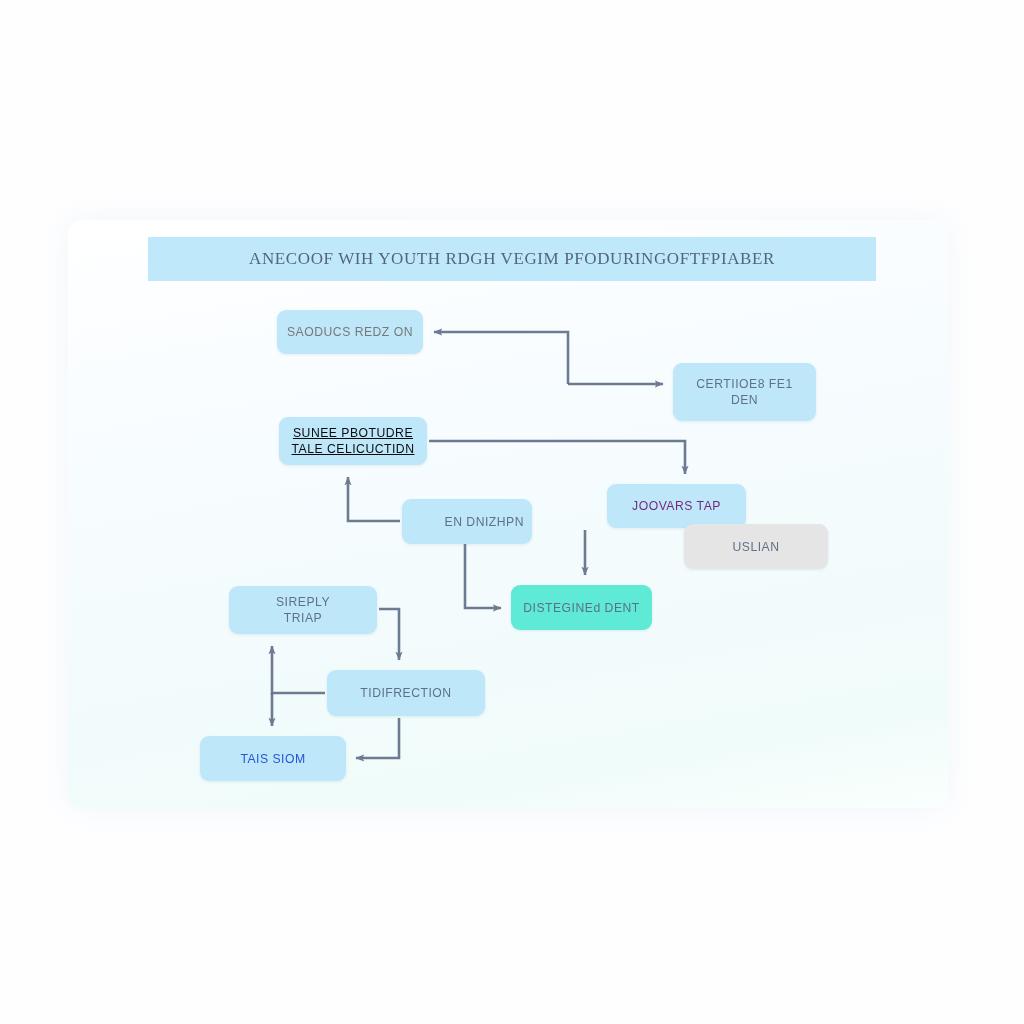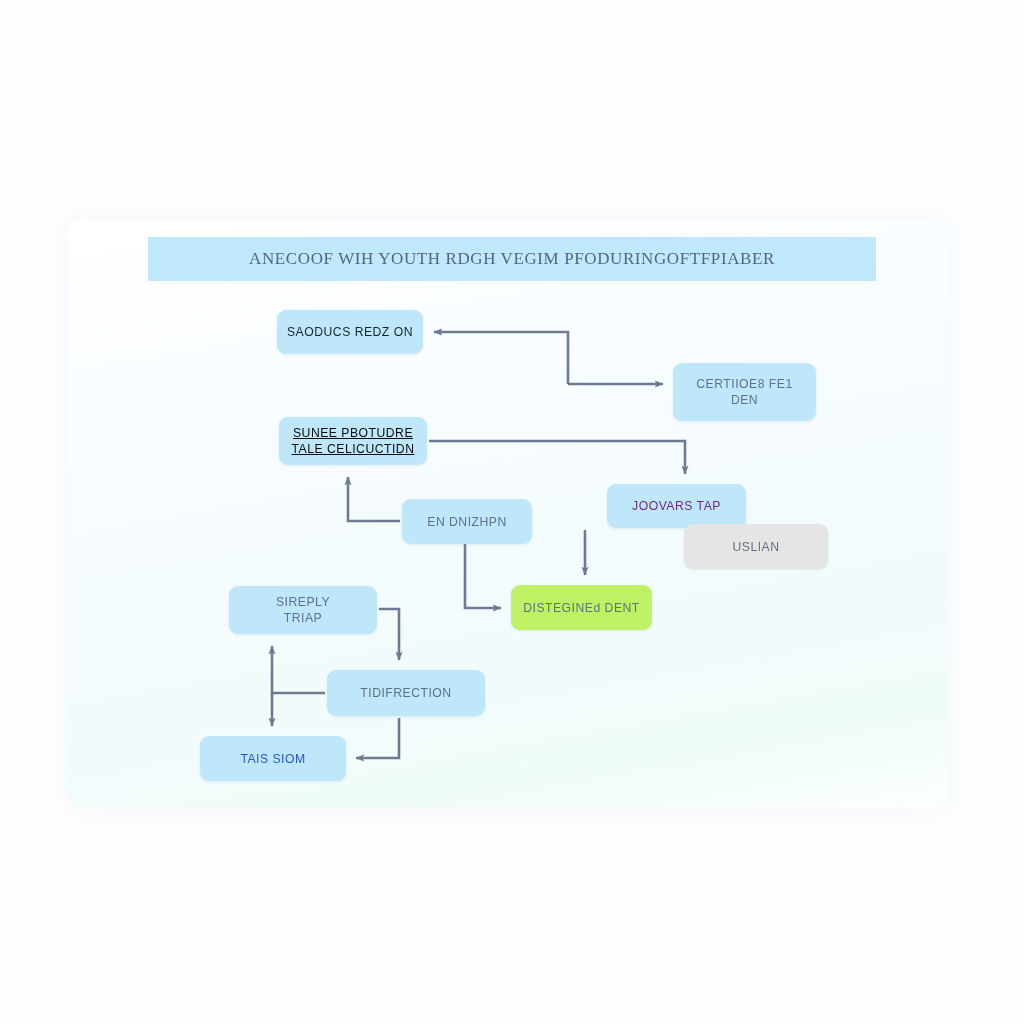--- a/index.html
+++ b/index.html
@@ -133,43 +133,43 @@
         <path class="wire" d="M 465 543 L 465 608 L 501 608" stroke="#5b6a84" marker-end="url(#ah-right)"></path>
         <path class="wire" d="M 379 609 L 399 609 L 399 660" stroke="#5b6a84" marker-end="url(#ah-down)"></path>
         <path class="wire" d="M 325 693 L 272 693 L 272 646" stroke="#5b6a84" marker-end="url(#ah-up)"></path>
         <path class="wire" d="M 272 693 L 272 726" stroke="#5b6a84" marker-end="url(#ah-down)"></path>
         <path class="wire" d="M 399 718 L 399 758 L 356 758" stroke="#5b6a84" marker-end="url(#ah-left)"></path>
       </g>
   </svg>
 
   <div id="node-layer">
       <div class="node" style="left: 277px; top: 310px; width: 146px; height: 44px; background: rgb(191, 231, 250);">
-        <span class="label" style="color: #0f172a;">SAODUCS REDZ ON</span>
+        <span class="label" style="color: #737373;">SAODUCS REDZ ON</span>
       </div>
       <div class="node" style="left: 673px; top: 363px; width: 143px; height: 58px; background: rgb(191, 231, 250);">
         <span class="label" style="color: rgb(90, 107, 130);">CERTIIOE8 FE1 DEN</span>
       </div>
       <div class="node" style="left: 279px; top: 417px; width: 148px; height: 48px; background: rgb(191, 231, 250);">
         <span class="label" style="color: #000000; text-decoration: underline;">SUNEE PBOTUDRE
 TALE CELICUCTIDN</span>
       </div>
-      <div class="node" style="left: 402px; top: 499px; width: 130px; height: 45px; background: rgb(191, 231, 250);">
+      <div class="node" style="left: 402px; top: 499px; width: 130px; height: 45px; background: rgb(191, 231, 250); justify-content: flex-end;">
         <span class="label" style="color: rgb(90, 107, 130);">EN DNIZHPN</span>
       </div>
       <div class="node" style="left: 607px; top: 484px; width: 139px; height: 44px; background: rgb(191, 231, 250);">
         <span class="label" style="color: #701a75;">JOOVARS TAP</span>
       </div>
       <div class="node" style="left: 684px; top: 524px; width: 144px; height: 45px; background: #e5e5e5;">
         <span class="label" style="color: rgb(90, 107, 130);">USLIAN</span>
       </div>
       <div class="node" style="left: 229px; top: 586px; width: 148px; height: 48px; background: rgb(191, 231, 250);">
         <span class="label" style="color: rgb(90, 107, 130);">SIREPLY
 TRIAP</span>
       </div>
-      <div class="node" style="left: 511px; top: 585px; width: 141px; height: 45px; background: #bef264;">
+      <div class="node" style="left: 511px; top: 585px; width: 141px; height: 45px; background: #5eead4;">
         <span class="label" style="color: rgb(90, 107, 130);">DISTEGINEd DENT</span>
       </div>
       <div class="node" style="left: 327px; top: 670px; width: 158px; height: 46px; background: rgb(191, 231, 250);">
         <span class="label" style="color: rgb(90, 107, 130);">TIDIFRECTION</span>
       </div>
       <div class="node" style="left: 200px; top: 736px; width: 146px; height: 45px; background: rgb(191, 231, 250);">
         <span class="label" style="color: #1d4ed8;">TAIS SIOM</span>
       </div>
     </div>
 

